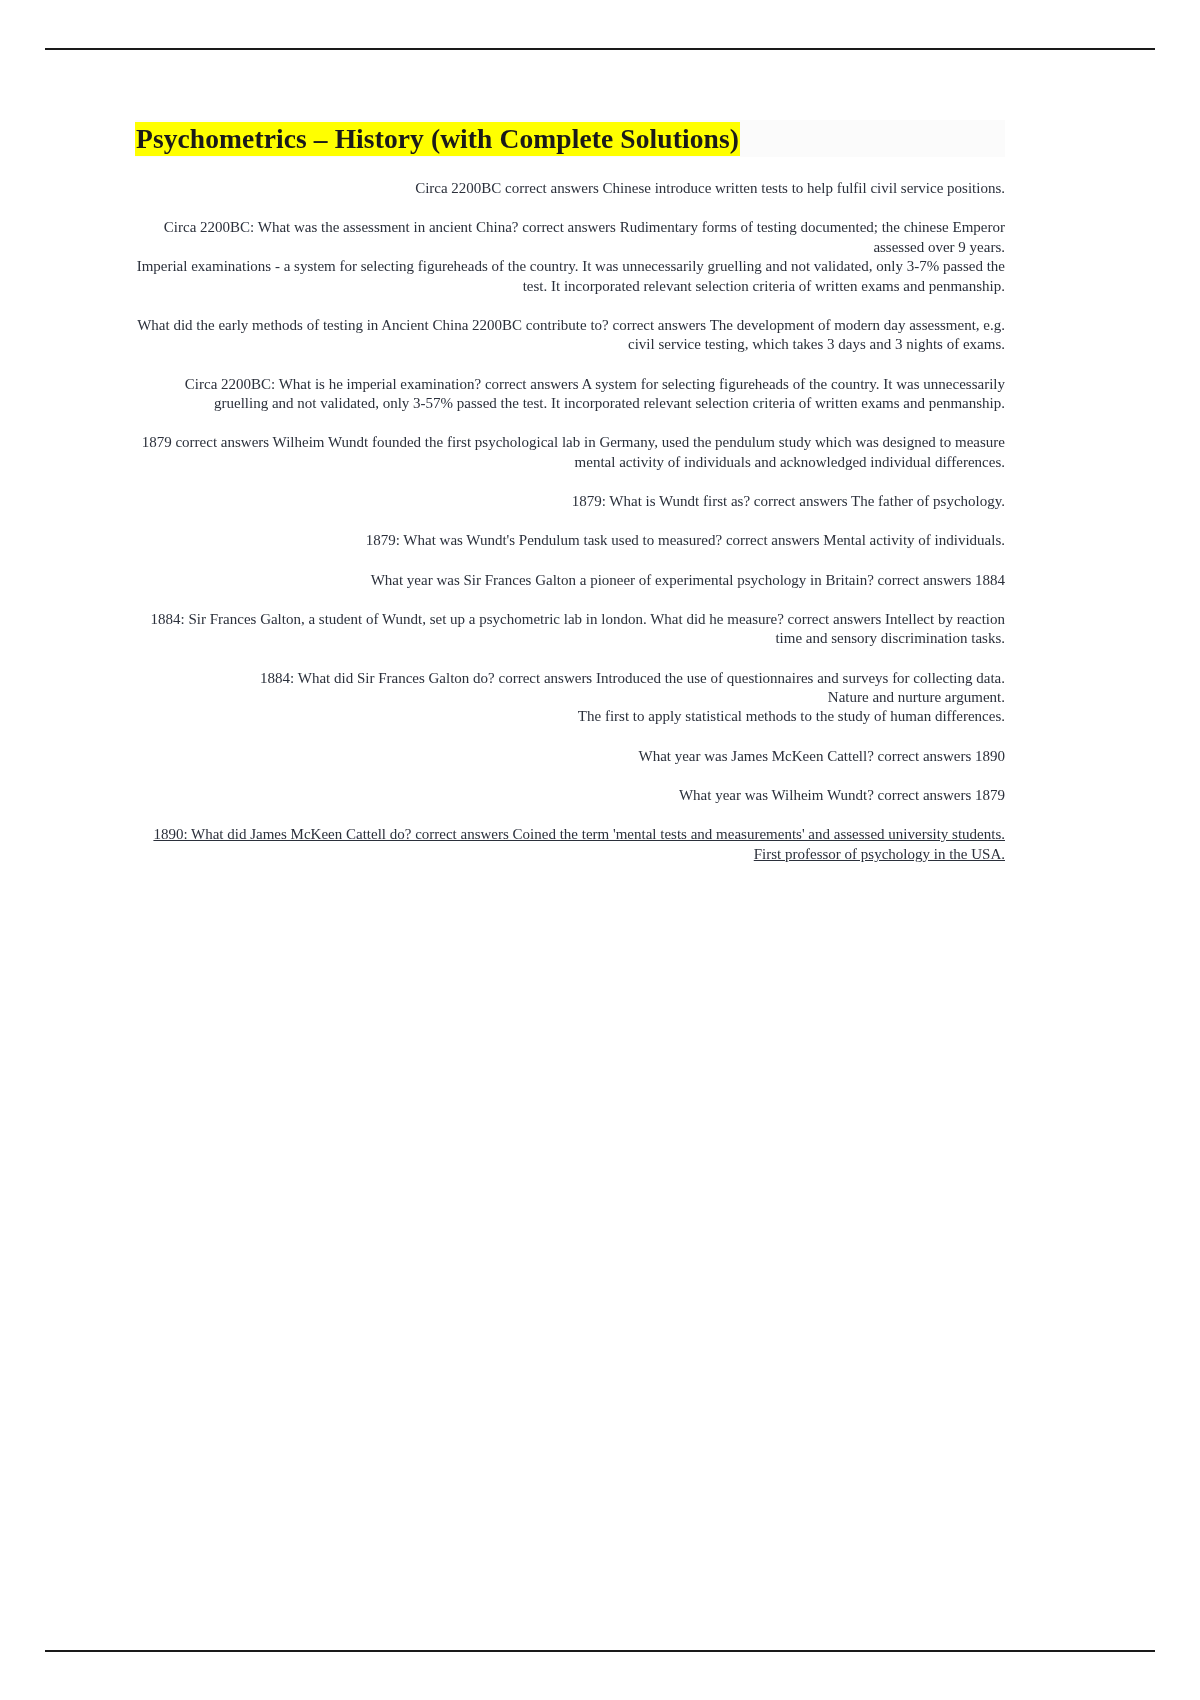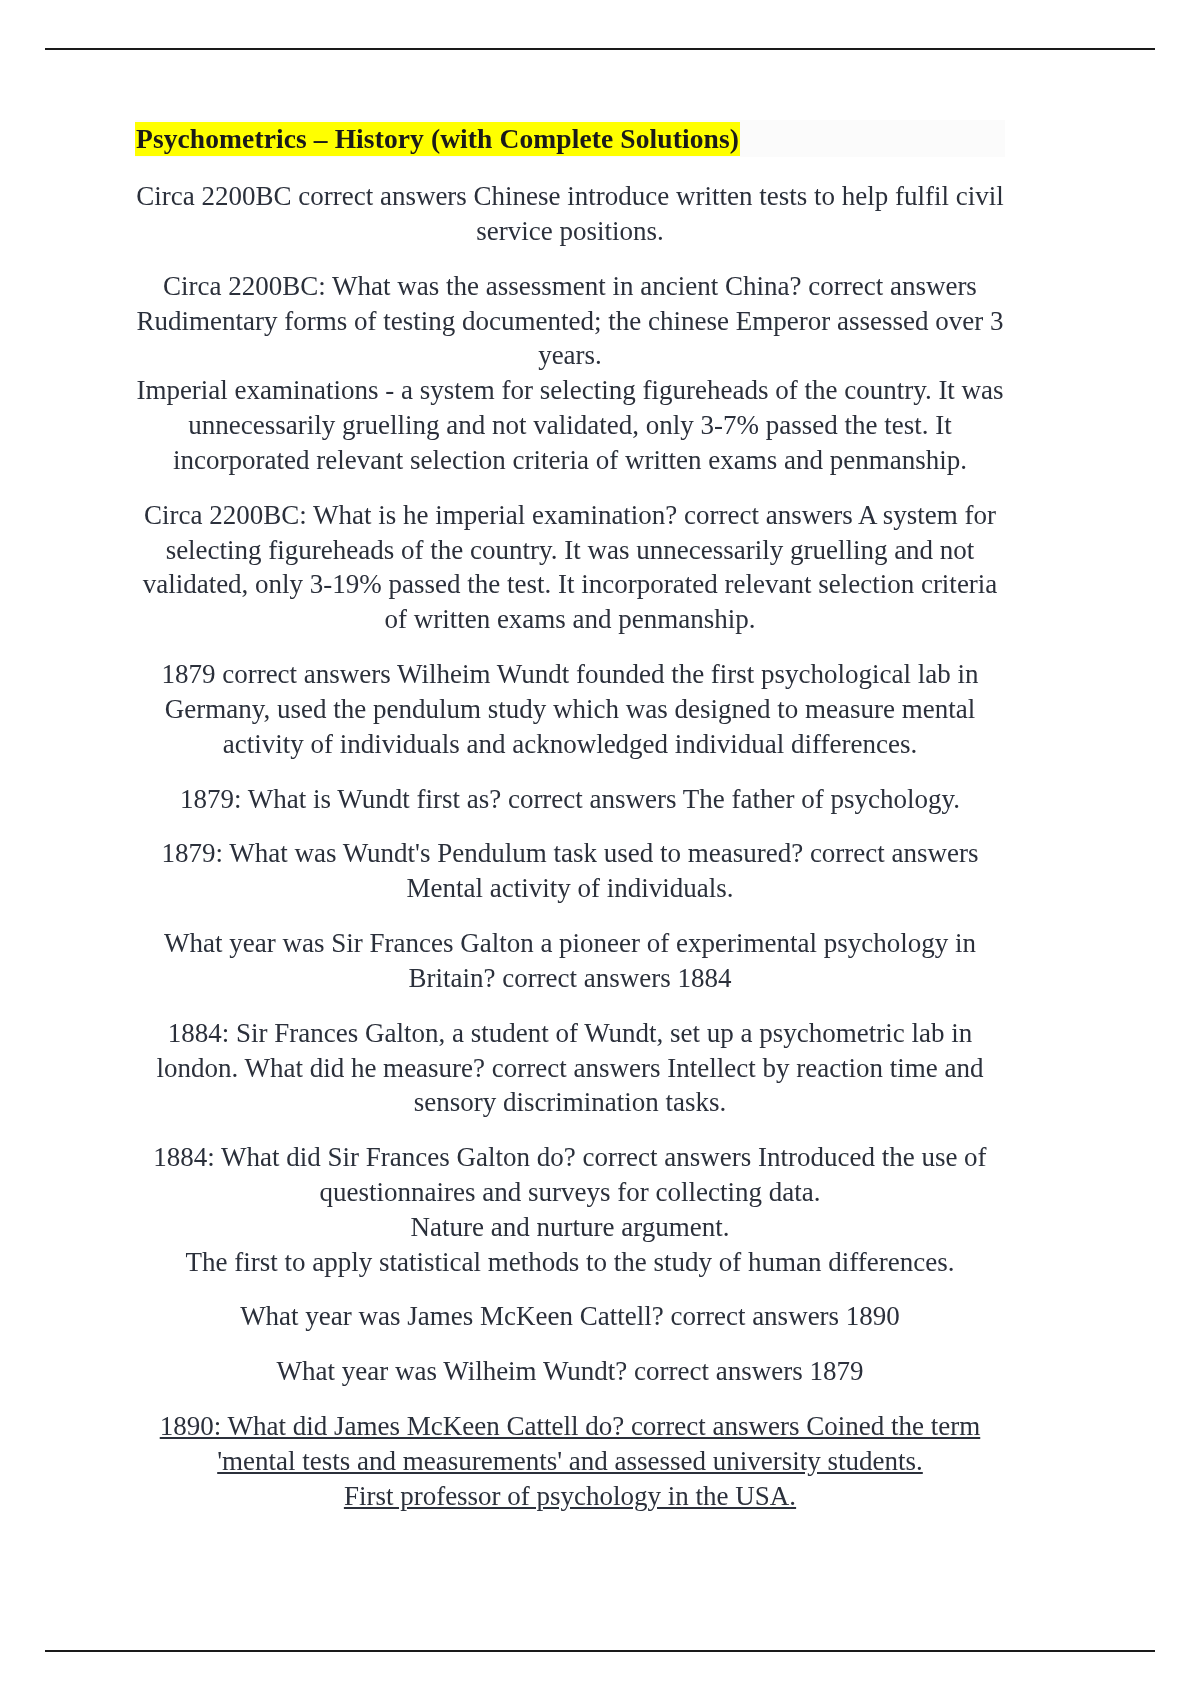--- a/index.html
+++ b/index.html
@@ -48,25 +48,25 @@
     margin: 0 0 22px 0;
     background: #fbfbfb;
     display: block;
   }
   .doc-title .hl {
     background: #ffff00;
     padding: 1px 1px 2px 1px;
   }
 
   .para {
-    font-size: 27px;
+    font-size: 15px;
     line-height: 1.29;
     margin: 0 0 20px 0;
     color: #2b303b;
-    text-align: center;
+    text-align: right;
   }
   .para .line-break-block { display: block; }
 
   .para:last-child { margin-bottom: 0; text-decoration: underline; }
 </style>
 </head>
 <body>
 
 <div class="page">
 
@@ -74,27 +74,30 @@
 
   <div class="content">
 
     <h1 class="doc-title"><span class="hl">Psychometrics – History (with Complete Solutions)</span></h1>
 
     <p class="para">
         <span class="line-break-block">Circa 2200BC correct answers Chinese introduce written tests to help fulfil civil service positions.</span>
       </p>
 
     <p class="para">
-        <span class="line-break-block">Circa 2200BC: What was the assessment in ancient China? correct answers Rudimentary forms of testing documented; the chinese Emperor assessed over 3 years.</span>
+        <span class="line-break-block">Circa 2200BC: What was the assessment in ancient China? correct answers Rudimentary forms of testing documented; the chinese Emperor assessed over 9 years.</span>
         <span class="line-break-block">Imperial examinations - a system for selecting figureheads of the country. It was unnecessarily gruelling and not validated, only 3-7% passed the test. It incorporated relevant selection criteria of written exams and penmanship.</span>
       </p>
 
+    <p class="para">
+        <span class="line-break-block">What did the early methods of testing in Ancient China 2200BC contribute to? correct answers The development of modern day assessment, e.g. civil service testing, which takes 3 days and 3 nights of exams.</span>
+      </p>
 
     <p class="para">
-        <span class="line-break-block">Circa 2200BC: What is he imperial examination? correct answers A system for selecting figureheads of the country. It was unnecessarily gruelling and not validated, only 3-19% passed the test. It incorporated relevant selection criteria of written exams and penmanship.</span>
+        <span class="line-break-block">Circa 2200BC: What is he imperial examination? correct answers A system for selecting figureheads of the country. It was unnecessarily gruelling and not validated, only 3-57% passed the test. It incorporated relevant selection criteria of written exams and penmanship.</span>
       </p>
 
     <p class="para">
         <span class="line-break-block">1879 correct answers Wilheim Wundt founded the first psychological lab in Germany, used the pendulum study which was designed to measure mental activity of individuals and acknowledged individual differences.</span>
       </p>
 
     <p class="para">
         <span class="line-break-block">1879: What is Wundt first as? correct answers The father of psychology.</span>
       </p>
 

